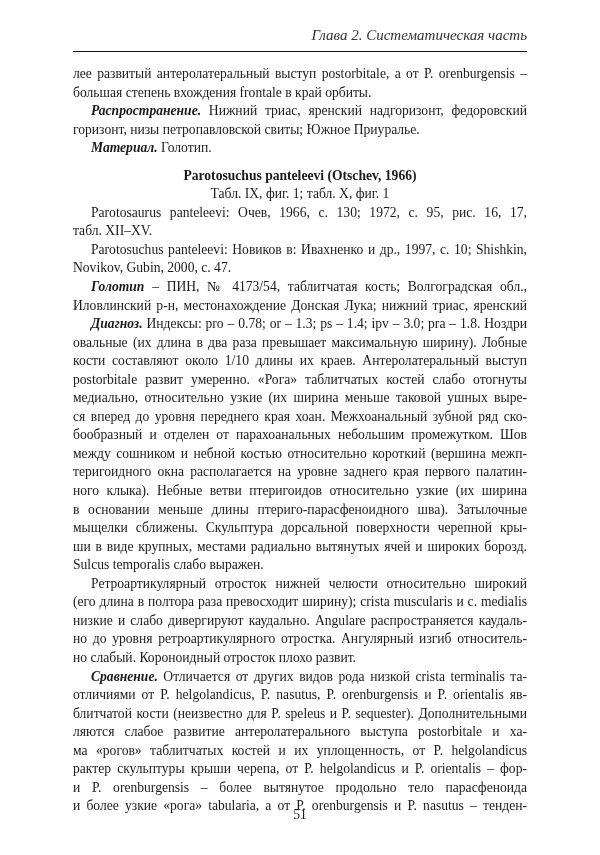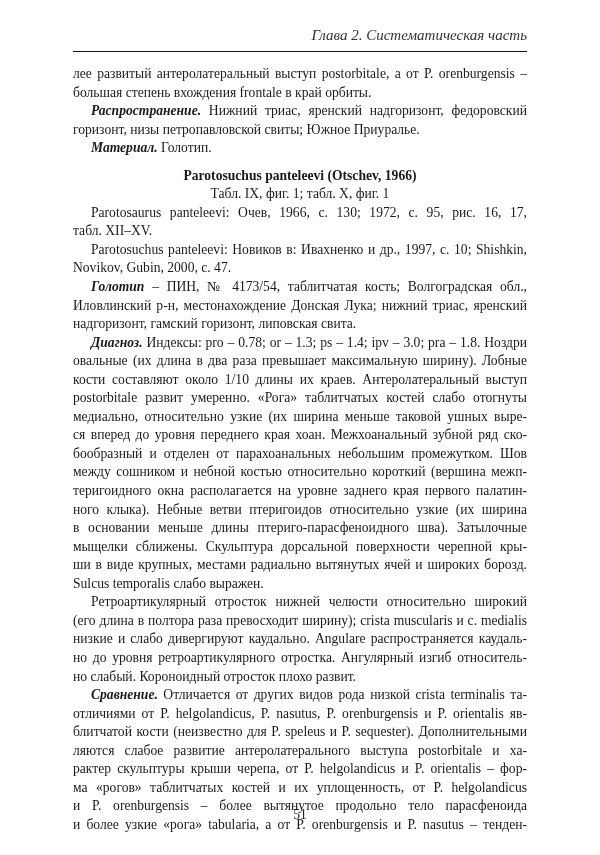--- a/index.html
+++ b/index.html
@@ -36,21 +36,20 @@
   <span class="line center title">Parotosuchus panteleevi (Otschev, 1966)</span>
   <span class="line center">Табл. IX, фиг. 1; табл. X, фиг. 1</span>
 
   <span class="line ind">Parotosaurus panteleevi: Очев, 1966, с. 130; 1972, с. 95, рис. 16, 17,</span>
   <span class="line last">табл. XII–XV.</span>
   <span class="line ind">Parotosuchus panteleevi: Новиков в: Ивахненко и др., 1997, с. 10; Shishkin,</span>
   <span class="line last">Novikov, Gubin, 2000, с. 47.</span>
 
   <span class="line ind"><span class="bi">Голотип</span><span> – ПИН, № 4173/54, таблитчатая кость; Волгоградская обл.,</span></span>
   <span class="line">Иловлинский р-н, местонахождение Донская Лука; нижний триас, яренский</span>
-  <span class="line last">надгоризонт, гамский горизонт, липовская свита.</span>
 
   <span class="line ind"><span class="bi">Диагноз.</span><span> Индексы: pro – 0.78; or – 1.3; ps – 1.4; ipv – 3.0; pra – 1.8. Ноздри</span></span>
   <span class="line">овальные (их длина в два раза превышает максимальную ширину). Лобные</span>
   <span class="line">кости составляют около 1/10 длины их краев. Антеролатеральный выступ</span>
   <span class="line">postorbitale развит умеренно. «Рога» таблитчатых костей слабо отогнуты</span>
   <span class="line">медиально, относительно узкие (их ширина меньше таковой ушных выре-</span>
   <span class="line">ся вперед до уровня переднего края хоан. Межхоанальный зубной ряд ско-</span>
   <span class="line">бообразный и отделен от парахоанальных небольшим промежутком. Шов</span>
   <span class="line">между сошником и небной костью относительно короткий (вершина межп-</span>
   <span class="line">теригоидного окна располагается на уровне заднего края первого палатин-</span>
@@ -63,20 +62,20 @@
   <span class="line ind">Ретроартикулярный отросток нижней челюсти относительно широкий</span>
   <span class="line">(его длина в полтора раза превосходит ширину); crista muscularis и c. medialis</span>
   <span class="line">низкие и слабо дивергируют каудально. Angulare распространяется каудаль-</span>
   <span class="line">но до уровня ретроартикулярного отростка. Ангулярный изгиб относитель-</span>
   <span class="line last">но слабый. Короноидный отросток плохо развит.</span>
 
   <span class="line ind"><span class="bi">Сравнение.</span><span> Отличается от других видов рода низкой crista terminalis та-</span></span>
   <span class="line">отличиями от P. helgolandicus, P. nasutus, P. orenburgensis и P. orientalis яв-</span>
   <span class="line">блитчатой кости (неизвестно для P. speleus и P. sequester). Дополнительными</span>
   <span class="line">ляются слабое развитие антеролатерального выступа postorbitale и ха-</span>
+  <span class="line">ма «рогов» таблитчатых костей и их уплощенность, от P. helgolandicus</span>
   <span class="line">рактер скульптуры крыши черепа, от P. helgolandicus и P. orientalis – фор-</span>
-  <span class="line">ма «рогов» таблитчатых костей и их уплощенность, от P. helgolandicus</span>
   <span class="line">и P. orenburgensis – более вытянутое продольно тело парасфеноида</span>
   <span class="line">и более узкие «рога» tabularia, а от P. orenburgensis и P. nasutus – тенден-</span>
 
 </div>
 
 <div class="folio">51</div>
 
 </body></html>

